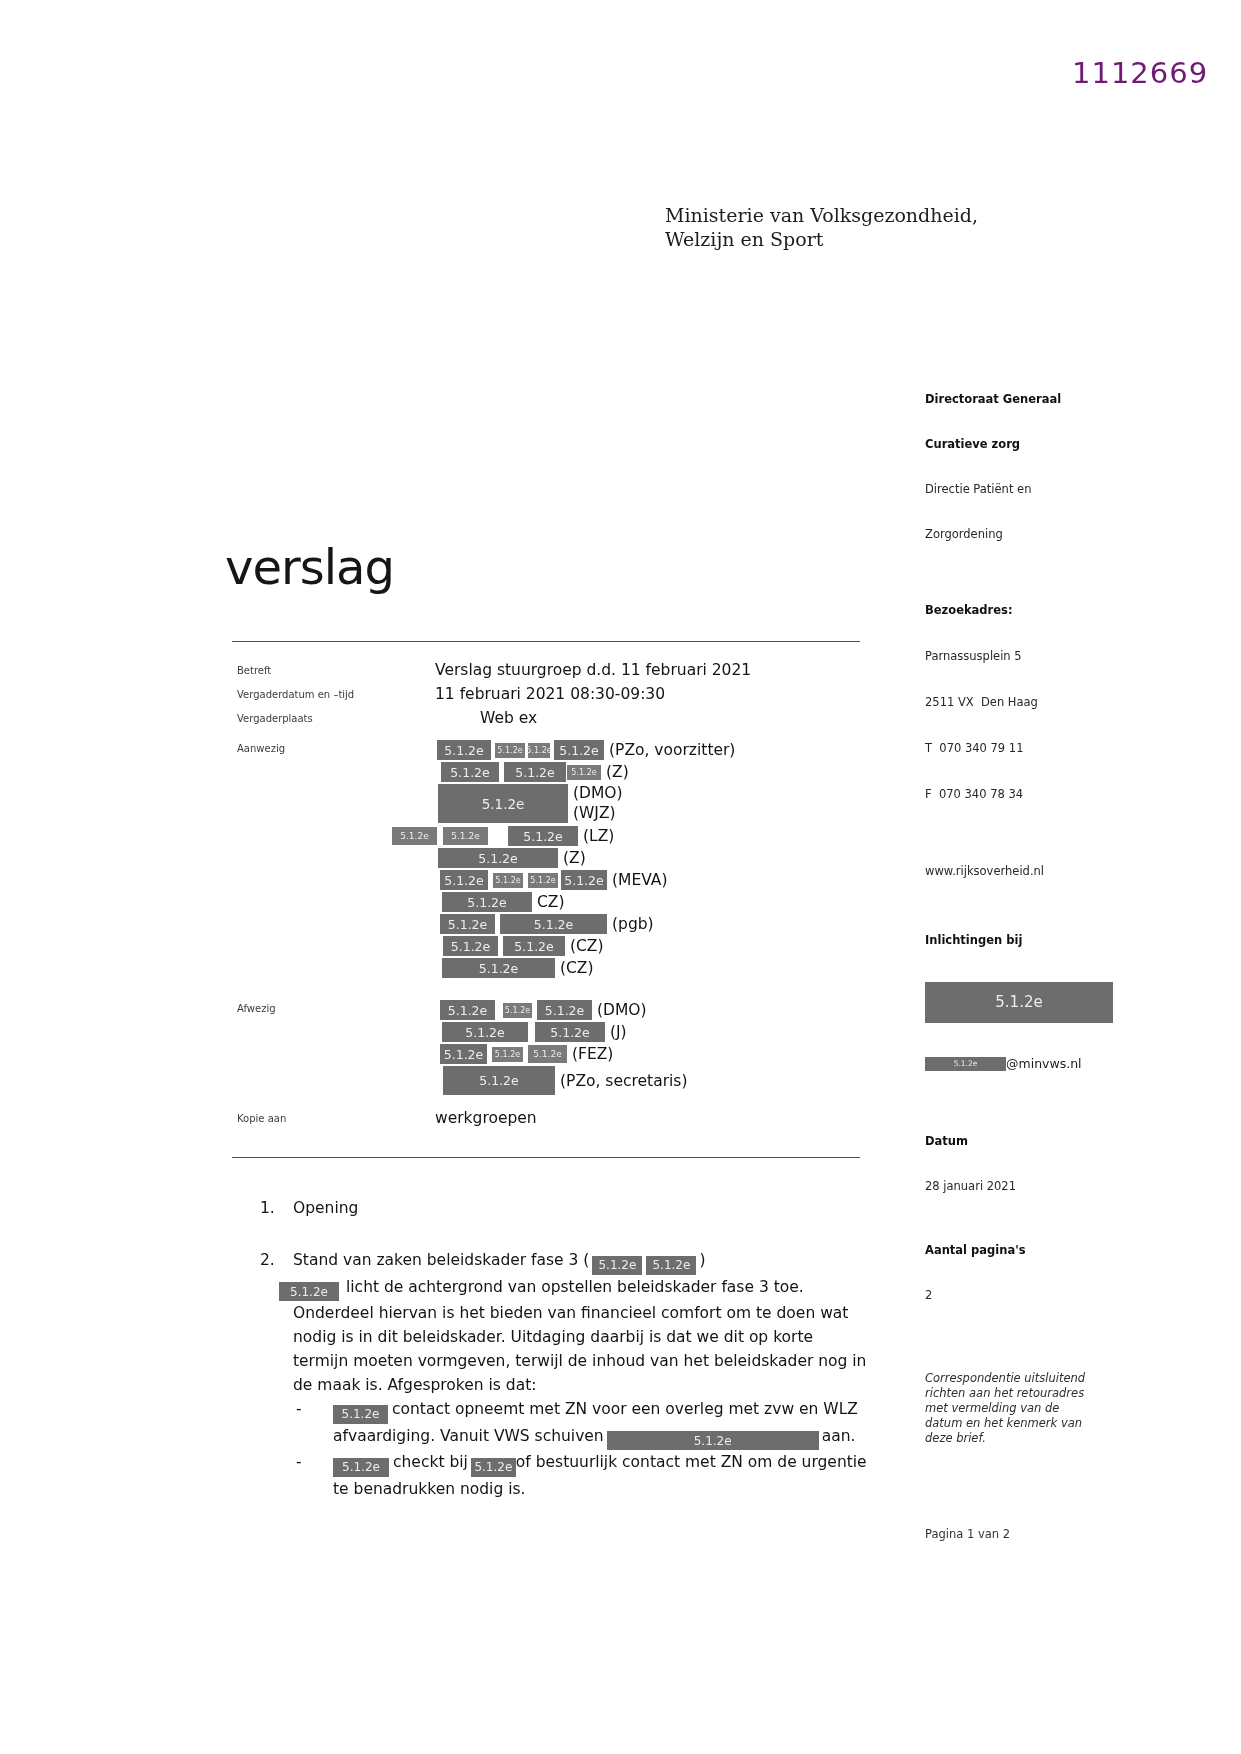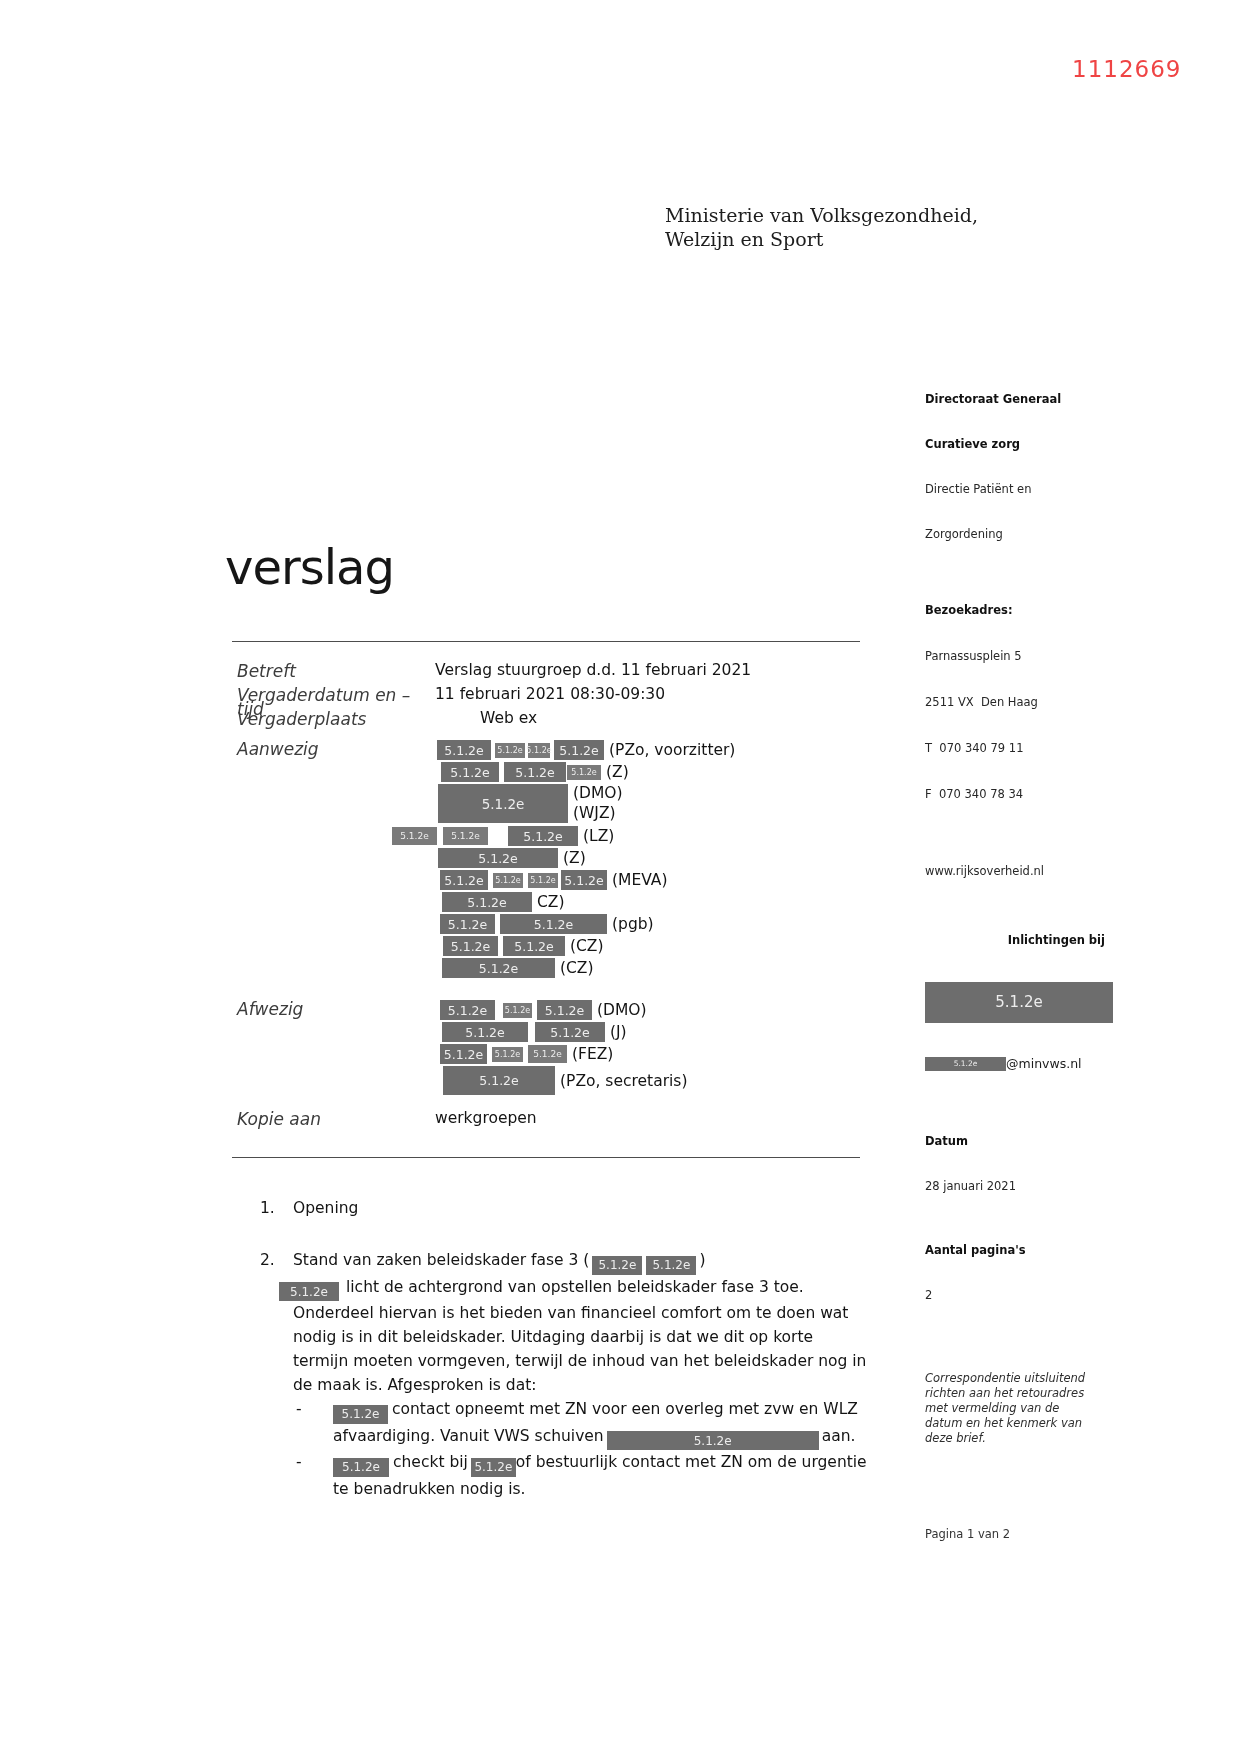--- a/index.html
+++ b/index.html
@@ -2,51 +2,51 @@
 <html><head>
 <meta charset="utf-8">
 <style>
   html,body{margin:0;padding:0;background:#ffffff;}
   #canvas{position:relative;width:1241px;height:1754px;background:#ffffff;overflow:hidden;
           font-family:"DejaVu Sans","Liberation Sans",sans-serif;color:#1c1c1c;}
 
   .abs{position:absolute;}
 
   
-  .doc-number{left:1072px;top:56px;font-size:23px;color:#ef4444;letter-spacing:1px;}
+  .doc-number{left:1072px;top:56px;font-size:29px;color:#701a75;letter-spacing:1px;}
 
   
   .ministry{left:665px;top:203px;font-family:"DejaVu Serif","Liberation Serif",serif;
             font-size:19px;line-height:24px;color:#1d1d1d;}
 
   
   .page-title{left:225px;top:540px;font-size:48px;line-height:54px;color:#161616;letter-spacing:-1px;}
 
   .rule{left:232px;width:628px;height:0;border-top:1.6px solid #4d4d4d;}
   .rule-1{top:641px;}
   .rule-2{top:1157px;}
 
   
   .sidebar{left:925px;top:362px;width:180px;font-size:11.5px;line-height:15px;color:#272727;white-space:pre-wrap;}
   .sb-b{font-weight:bold;color:#111;}
-  .sb-gap16{margin-top:16px;} .sb-gap17{margin-top:17px;} .sb-gap9{margin-top:9px;text-align:right;}
+  .sb-gap16{margin-top:16px;} .sb-gap17{margin-top:17px;} .sb-gap9{margin-top:9px;}
   .sb-addr{line-height:16px;}
   .big-box{margin-top:4px;width:188px;height:41px;background:var(--redbg);color:var(--redtx);
            display:flex;align-items:center;justify-content:center;font-size:15px;}
   .email-row{margin-top:3px;display:flex;align-items:center;}
   .small-box{width:81px;height:14px;background:var(--redbg);color:var(--redtx);
              display:inline-flex;align-items:center;justify-content:center;font-size:7.5px;}
   .email-suffix{font-size:12.5px;color:#1c1c1c;}
   .sb-datum{margin-top:18px;}
   .sb-pages{margin-top:4px;}
   .sb-note{margin-top:23px;font-style:italic;color:#2e2e2e;width:172px;}
 
   
   .meta-row{left:237px;width:640px;display:flex;align-items:flex-start;}
-  .meta-label{width:198px;flex:0 0 198px;font-size:17px;line-height:14px;color:#3c3c3c;padding-top:4px;white-space:pre-wrap;font-style:italic;}
+  .meta-label{width:198px;flex:0 0 198px;font-size:10px;line-height:14px;color:#3c3c3c;padding-top:4px;white-space:pre-wrap;}
   .meta-value{font-size:15.5px;line-height:20px;color:#141414;white-space:pre-wrap;}
   .row-betreft{top:660px;} .row-datum{top:684px;} .row-plaats{top:708px;gap:45px;}
   .row-aanwezig{top:738px;} .row-afwezig{top:998px;} .row-kopie{top:1108px;}
   .meta-rows-wrap{padding-top:2px;}
 
   
   .red-row{display:flex;align-items:center;height:20px;margin-bottom:2px;}
   .red-row-tall{height:39px;margin-bottom:3px;align-items:stretch;}
   .red-box{background:var(--redbg);color:var(--redtx);display:inline-flex;align-items:center;justify-content:center;
            height:20px;font-size:12.5px;flex:0 0 auto;}

